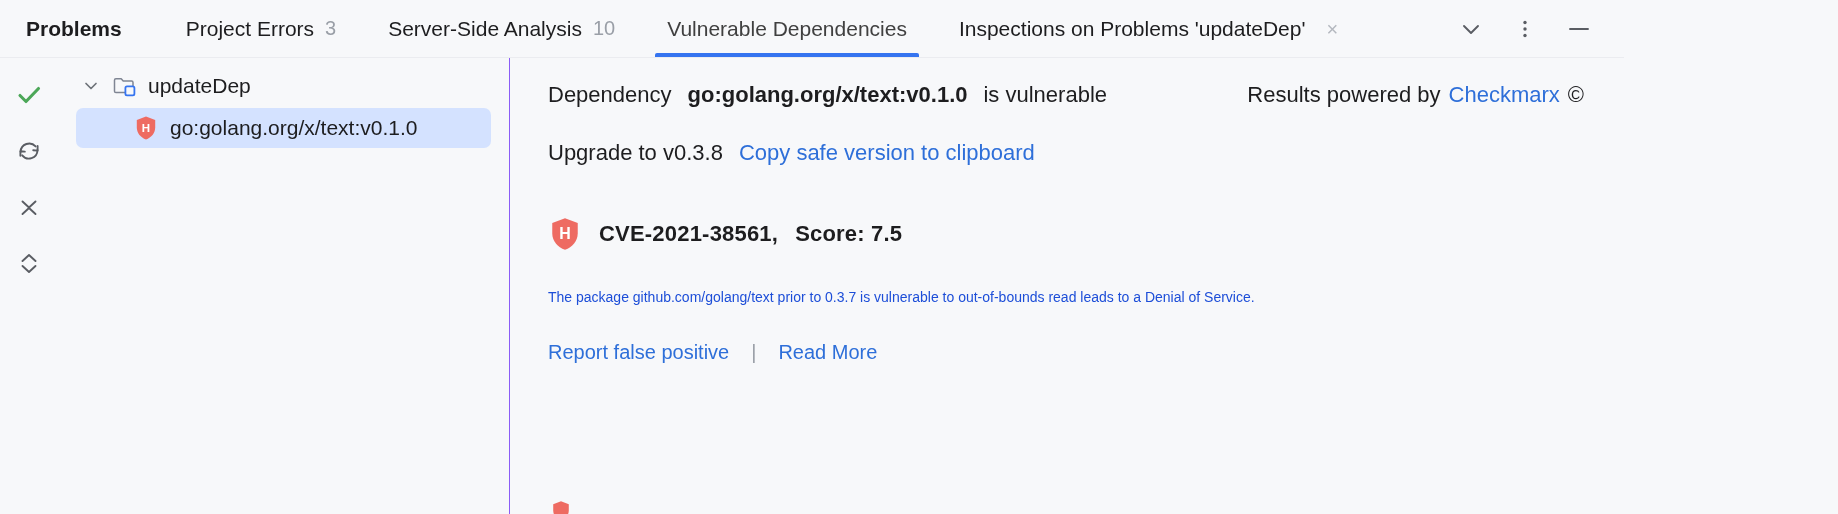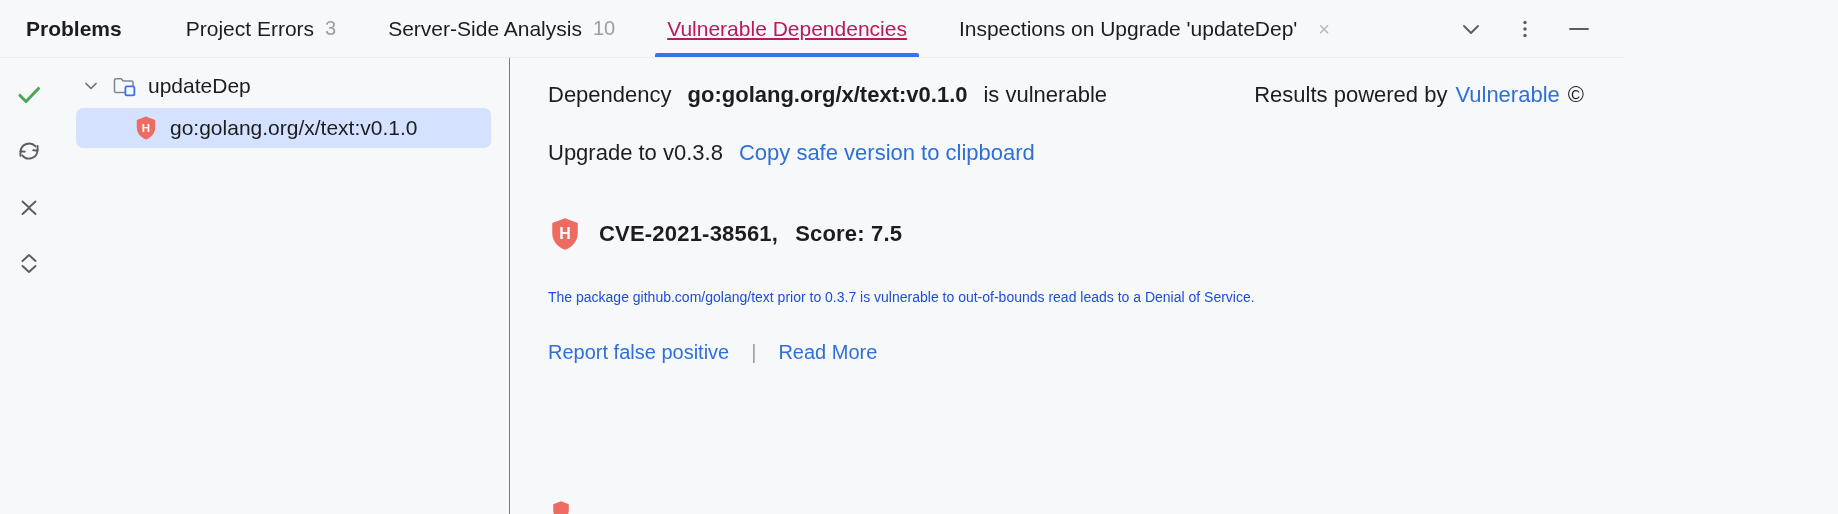--- a/index.html
+++ b/index.html
@@ -50,22 +50,21 @@
   .tab.title {
     font-weight: bold;
     padding-left: 4px;
     padding-right: 38px;
   }
   .tab .count {
     color: #9A9FA7;
     font-size: 20px;
   }
   .tab.active {
-    color: #be185d;
-    text-decoration: underline;
+    color: #404040;
   }
   .tab.active::after {
     content: "";
     position: absolute;
     left: 14px;
     right: 14px;
     bottom: 0;
     height: 4px;
     border-radius: 2px 2px 0 0;
     background: #3574F0;
@@ -251,21 +250,21 @@
     <div class="tab">
       <span>Server-Side Analysis</span>
       <span class="count">10</span>
     </div>
 
     <div class="tab active">
       <span>Vulnerable Dependencies</span>
     </div>
 
     <div class="tab">
-      <span>Inspections on Upgrade 'updateDep'</span>
+      <span>Inspections on Problems 'updateDep'</span>
       <span class="tabclose">×</span>
     </div>
 
     <div class="tabbar-spacer"></div>
 
     <div class="tabbar-actions">
       <div class="tb-btn">
         <svg width="26" height="26" viewBox="0 0 26 26" fill="none" aria-hidden="true">
           <path d="M6 10 L13 17 L20 10" stroke="#5A5D63" stroke-width="1.9" stroke-linecap="round" stroke-linejoin="round"></path>
         </svg>
@@ -350,21 +349,21 @@
     <div class="detail">
 
       <div class="det-row first">
         <div class="det-left">
           <span>Dependency</span>
           <span class="bold">go:golang.org/x/text:v0.1.0</span>
           <span>is vulnerable</span>
         </div>
         <div class="powered">
           <span>Results powered by</span>
-          <span class="link">Vulnerable</span>
+          <span class="link">Checkmarx</span>
           <span>©</span>
         </div>
       </div>
 
       <div class="upgrade-row">
         <span>Upgrade to v0.3.8</span>
         <span class="link">Copy safe version to clipboard</span>
       </div>
 
       <div class="cve-row">

